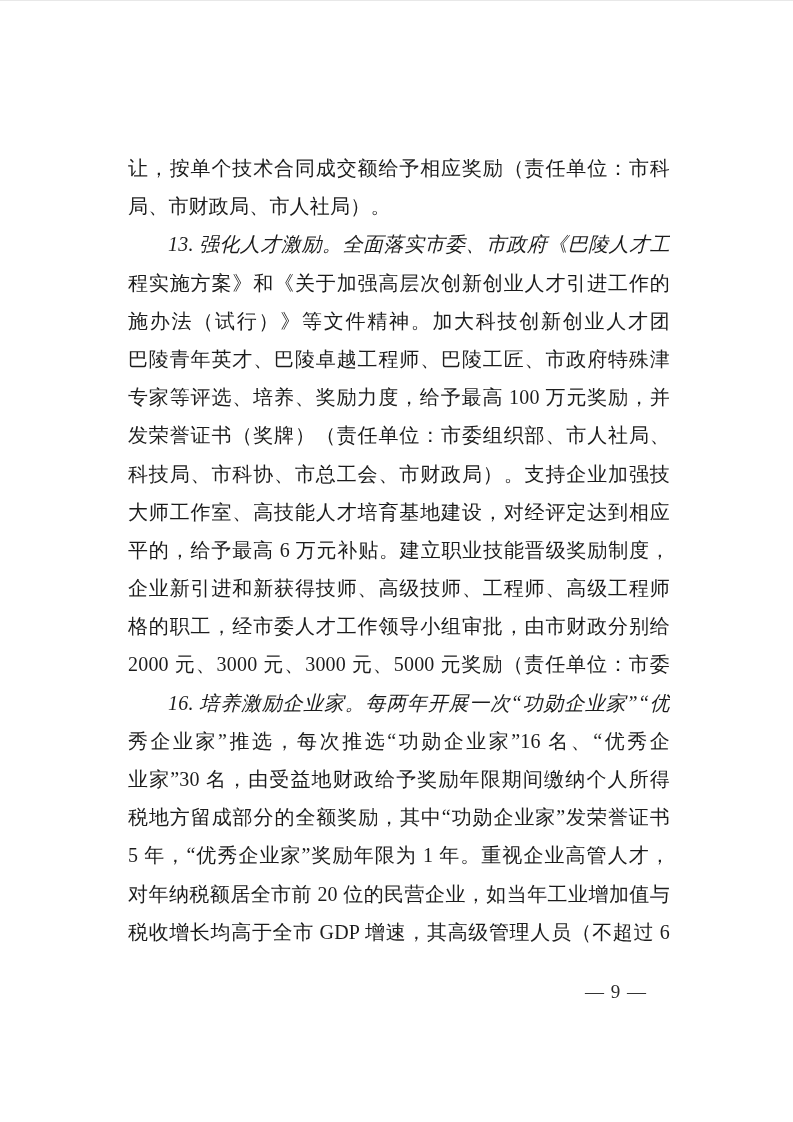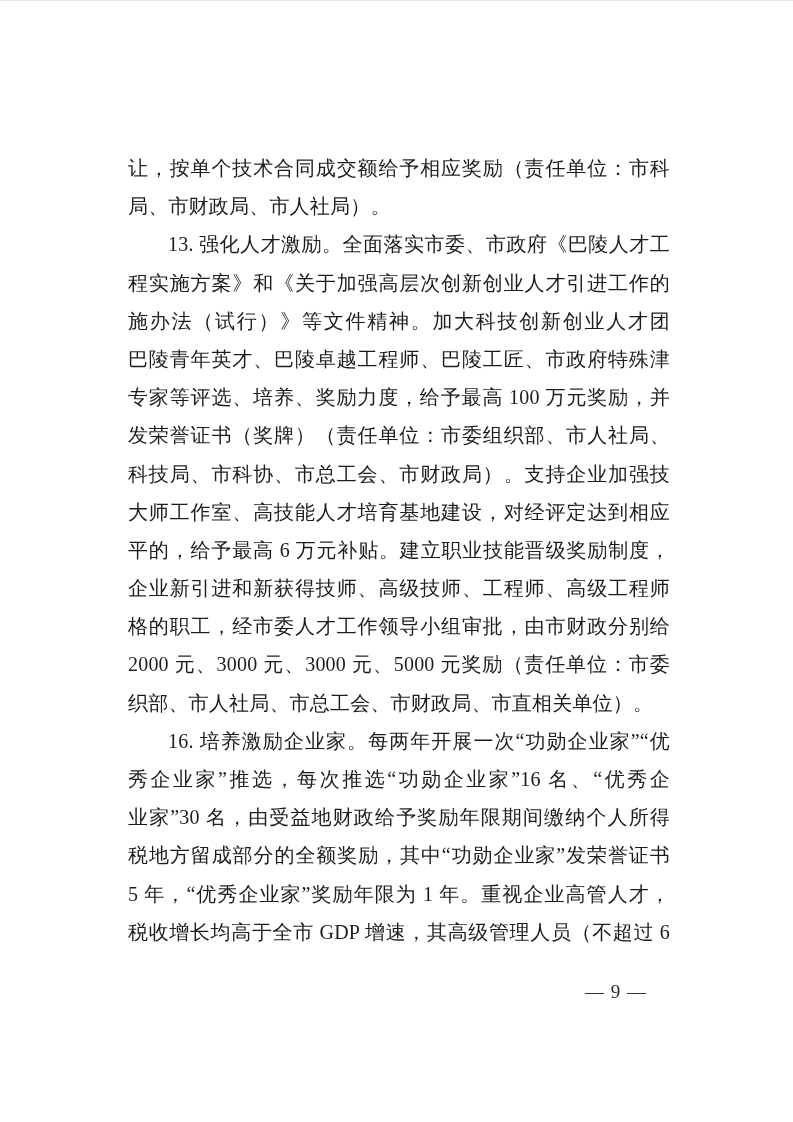--- a/index.html
+++ b/index.html
@@ -40,20 +40,21 @@
     text-align-last: justify;
     text-justify: inter-character;
     white-space: normal;
   }
   .line.para-end {
     text-align: center;
     text-align-last: left;
   }
   .line.indent {
     text-indent: 2em;
+    font-style: italic;
   }
   .page-number {
     position: absolute;
     top: 981px;
     right: 146px;
     font-size: 19px;
     letter-spacing: 1px;
     color: #2a2a2a;
     white-space: nowrap;
   }
@@ -70,22 +71,22 @@
     <div class="line">施办法（试行）》等文件精神。加大科技创新创业人才团队、</div>
     <div class="line">巴陵青年英才、巴陵卓越工程师、巴陵工匠、市政府特殊津贴</div>
     <div class="line">专家等评选、培养、奖励力度，给予最高 100 万元奖励，并颁</div>
     <div class="line">发荣誉证书（奖牌）（责任单位：市委组织部、市人社局、市</div>
     <div class="line">科技局、市科协、市总工会、市财政局）。支持企业加强技能</div>
     <div class="line">大师工作室、高技能人才培育基地建设，对经评定达到相应水</div>
     <div class="line">平的，给予最高 6 万元补贴。建立职业技能晋级奖励制度，对</div>
     <div class="line">企业新引进和新获得技师、高级技师、工程师、高级工程师资</div>
     <div class="line">格的职工，经市委人才工作领导小组审批，由市财政分别给予</div>
     <div class="line">2000 元、3000 元、3000 元、5000 元奖励（责任单位：市委组</div>
-    <div class="line para-end">织部、市人社局、市总工会、市财政局、市直相关单位）。</div>
     <div class="line indent">16. 培养激励企业家。每两年开展一次“功勋企业家”“优</div>
     <div class="line">秀企业家”推选，每次推选“功勋企业家”16 名、“优秀企</div>
     <div class="line">业家”30 名，由受益地财政给予奖励年限期间缴纳个人所得</div>
     <div class="line">税地方留成部分的全额奖励，其中“功勋企业家”发荣誉证书</div>
     <div class="line">5 年，“优秀企业家”奖励年限为 1 年。重视企业高管人才，</div>
+    <div class="line">对年纳税额居全市前 20 位的民营企业，如当年工业增加值与</div>
     <div class="line">税收增长均高于全市 GDP 增速，其高级管理人员（不超过 6</div>
   </div>
   <div class="page-number">— 9 —</div>
 </div>
 
 </body></html>

